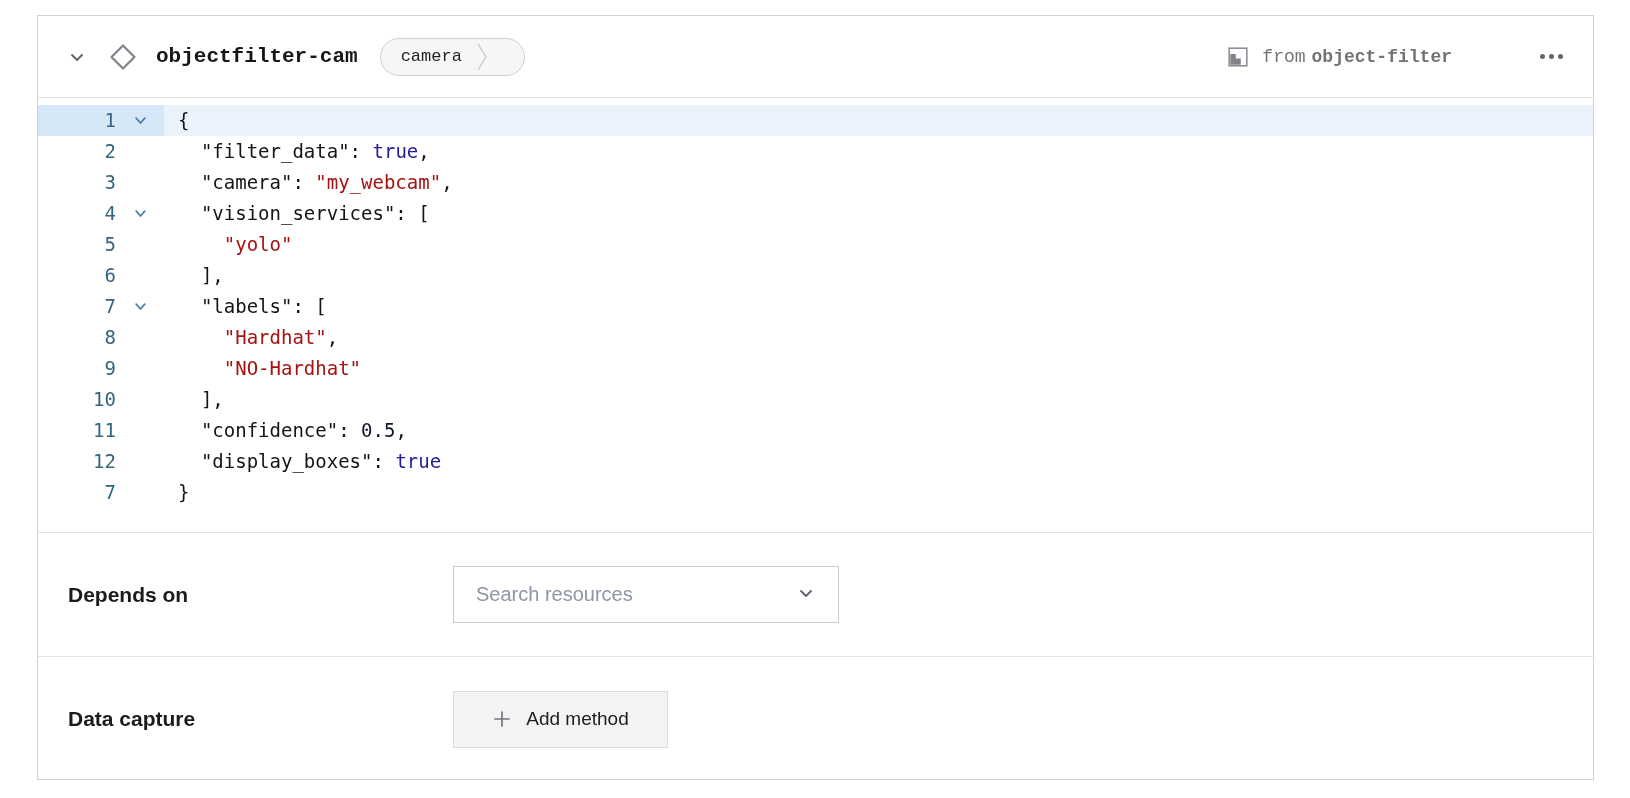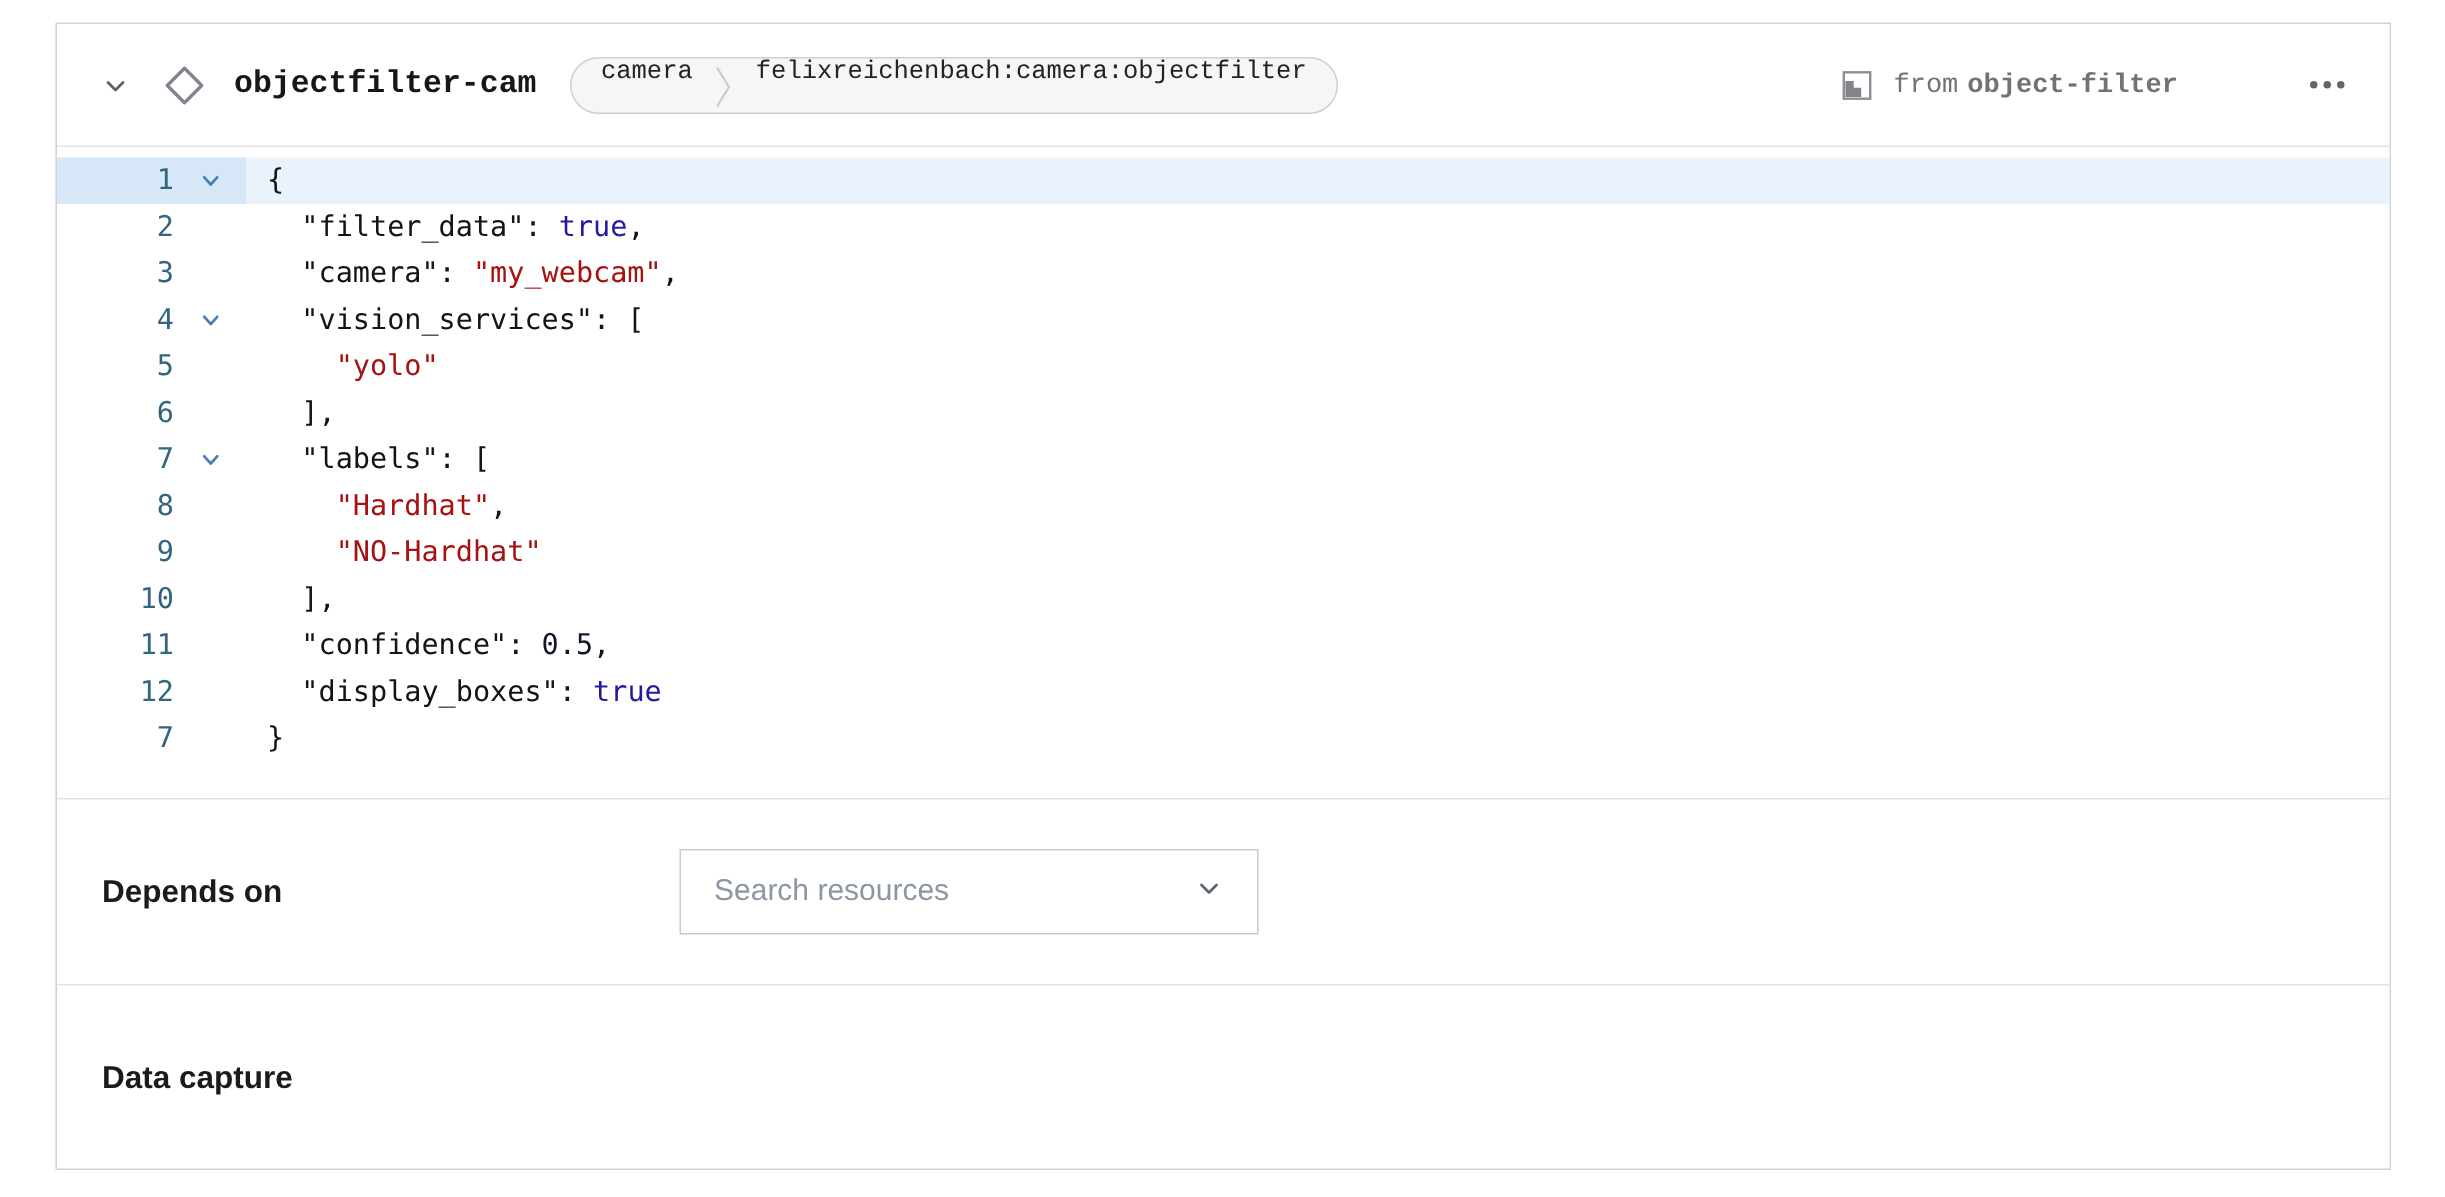--- a/index.html
+++ b/index.html
@@ -14,21 +14,21 @@
   
   .card-header {
     height:82px; display:flex; align-items:center;
     padding:0 20px 0 26px; border-bottom:1px solid #e3e4e6;font-family:Liberation Mono, monospace;
   }
   .collapse-btn { display:flex; align-items:center; justify-content:center;
     width:26px; height:26px; cursor:pointer; }
   .diamond-wrap { margin-left:18px; display:flex; align-items:center; }
   .card-title { margin-left:18px; font-size:21px; font-weight:700; color:#17171a; }
   .type-pill {
-    margin-left:22px; display:inline-flex; align-items:flex-start; height:38px;
+    margin-left:22px; display:inline-flex; align-items:center; height:38px;
     border:1px solid #cfcfd3; border-radius:19px; background:#f6f6f7;
     padding:0 20px; font-size:17px; color:#222327; overflow:hidden;
   }
   .pill-sep { margin:0 14px; display:flex; align-items:center; height:38px; }
   .hdr-spacer { flex:1; }
   .module-ico { display:flex; align-items:center; margin-right:12px; }
   .from-text { font-size:18px; color:#737373; white-space:nowrap; }
   .from-text .module-name { font-weight:700; margin-left:6px; }
   .menu-btn { margin-left:86px; margin-right:8px; display:flex; gap:4px; align-items:center;
     cursor:pointer; padding:6px 2px; }
@@ -86,21 +86,20 @@
     </span>
     <span class="card-title">objectfilter-cam</span>
 
     <span class="type-pill">
       <span>camera</span>
       <span class="pill-sep">
         <svg width="14" height="38" viewBox="0 0 14 38">
           <polyline points="2,6 10,19 2,32" fill="none" stroke="#c9c9cd" stroke-width="1.4"></polyline>
         </svg>
       </span>
-      <span>felixreichenbach:camera:objectfilter</span>
     </span>
 
     <span class="hdr-spacer"></span>
 
     <span class="module-ico">
       <svg width="24" height="24" viewBox="0 0 24 24">
         <rect x="3.2" y="3.2" width="17.6" height="17.6" fill="#ffffff" stroke="#8e8e97" stroke-width="1.6"></rect>
         <path d="M4.3 19.7 V9 h5.5 v4.5 h5 v6.2 z" fill="#83838c"></path>
       </svg>
     </span>
@@ -228,15 +227,24 @@
       <span>
         <svg width="20" height="20" viewBox="0 0 20 20">
           <polyline points="5,8 10,13 15,8" fill="none" stroke="#5b6470" stroke-width="1.8" stroke-linecap="round" stroke-linejoin="round"></polyline>
         </svg>
       </span>
     </div>
   </div>
 
   <div class="section-row">
     <span class="row-label">Data capture</span>
+    <button class="add-method-btn">
+      <span style="display:flex;align-items:center;">
+        <svg width="20" height="20" viewBox="0 0 20 20">
+          <line x1="10" y1="3" x2="10" y2="17" stroke="#73737d" stroke-width="1.7" stroke-linecap="round"></line>
+          <line x1="3" y1="10" x2="17" y2="10" stroke="#73737d" stroke-width="1.7" stroke-linecap="round"></line>
+        </svg>
+      </span>
+      <span>Add method</span>
+    </button>
   </div>
 
 </div>
 
 </body></html>

